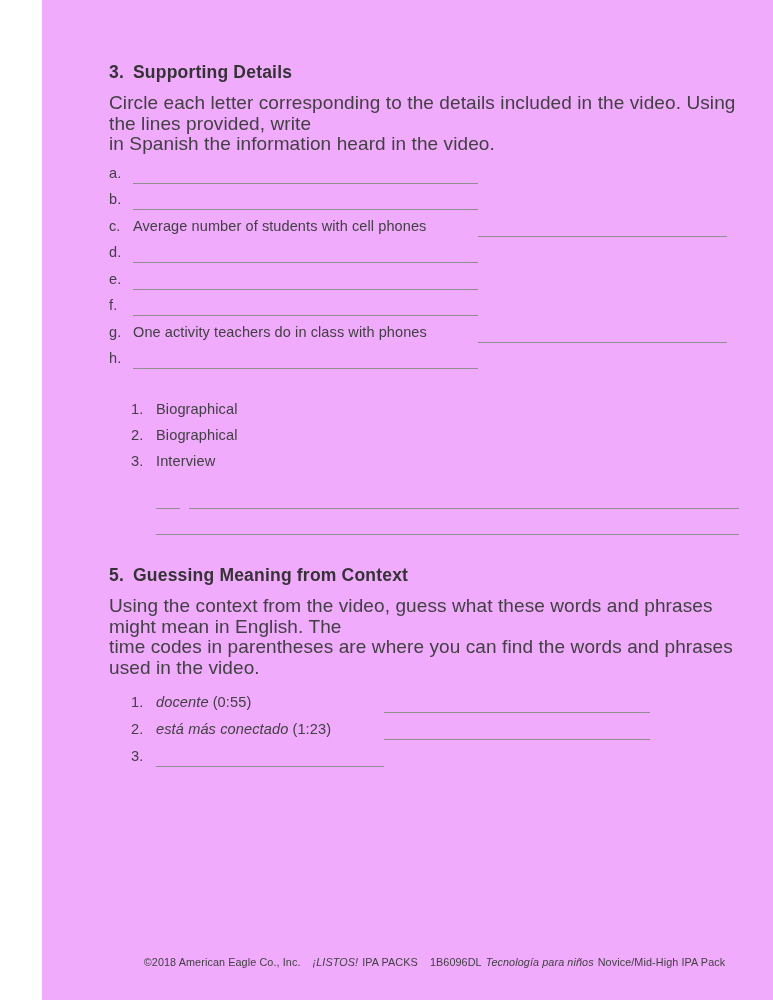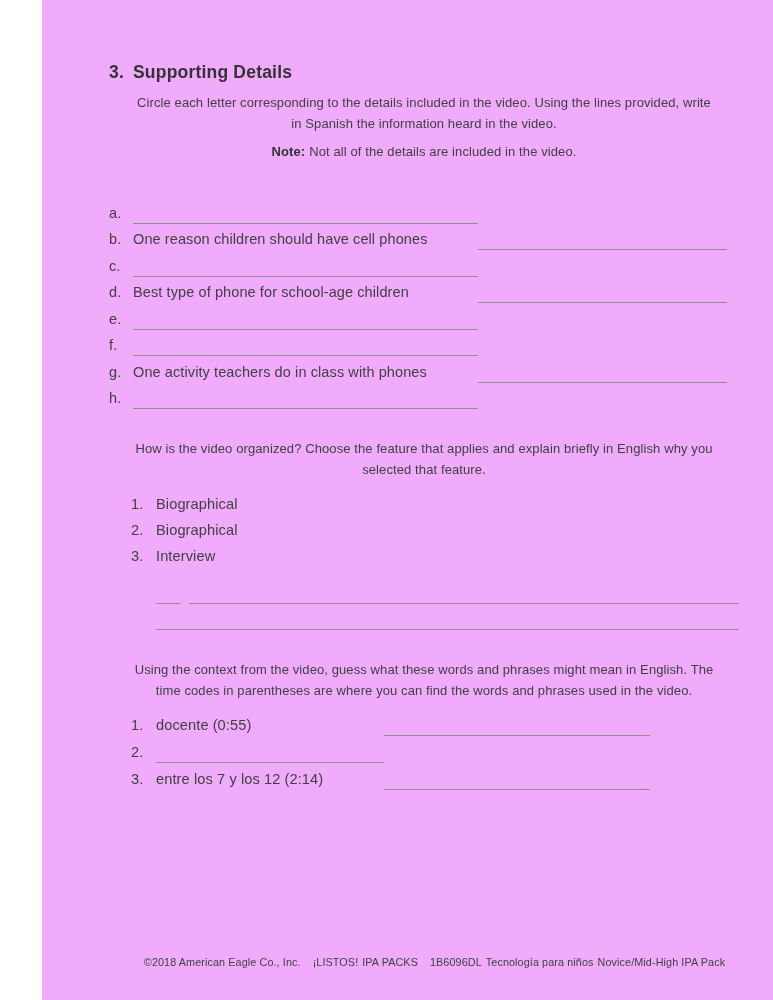--- a/index.html
+++ b/index.html
@@ -26,30 +26,29 @@
   .section-heading {
     font-size: 17.5px;
     font-weight: bold;
     color: #333333;
     margin: 0 0 10px 0;
     letter-spacing: 0.2px;
   }
   .sec-num { margin-right: 9px; }
   section + section { margin-top: 30px; }
   .body {
-    font-size: 13px;
+    font-size: 19px;
     line-height: 20.5px;
     margin: 0 0 8px 0;
     color: #414141;
     letter-spacing: 0.1px;
-    text-align: center;
   }
   .pre { white-space: pre-line; }
   .bold { font-weight: bold; }
-  .italic { }
+  .italic { font-style: italic; }
   .note { margin-bottom: 40px; }
   .note .bold { margin-right: 4px; color: #333333; }
 
   
   .details-list { width: 618px; }
   .detail-row {
     display: grid;
     grid-template-columns: 24px 345px 1fr;
     margin-bottom: 5.5px;
     font-size: 14.5px;
@@ -120,41 +119,37 @@
 <body>
 
 <div class="page">
 
   <section>
     <h2 class="section-heading">
       <span class="sec-num">3.</span><span>Supporting Details</span>
     </h2>
     <p class="body pre">Circle each letter corresponding to the details included in the video. Using the lines provided, write
 in Spanish the information heard in the video.</p>
-    <p class="body note">
-      <span class="bold">Note:</span><span>Not all of the details are included in the video.</span>
-    </p>
 
     <div class="details-list">
       <div class="detail-row">
         <span>a.</span>
         <span class="answer-line"></span>
       </div>
       <div class="detail-row">
         <span>b.</span>
-        <span class="pre">One reason children should have cell phones</span>
         <span class="answer-line"></span>
       </div>
       <div class="detail-row">
         <span>c.</span>
+        <span class="pre">Average number of students with cell phones</span>
         <span class="answer-line"></span>
       </div>
       <div class="detail-row">
         <span>d.</span>
-        <span class="pre">Best type of phone for school-age children</span>
         <span class="answer-line"></span>
       </div>
       <div class="detail-row">
         <span>e.</span>
         <span class="answer-line"></span>
       </div>
       <div class="detail-row">
         <span>f.</span>
         <span class="answer-line"></span>
       </div>
@@ -164,22 +159,20 @@
         <span class="answer-line"></span>
       </div>
       <div class="detail-row">
         <span>h.</span>
         <span class="answer-line"></span>
       </div>
     </div>
   </section>
 
   <section>
-    <p class="body pre">How is the video organized? Choose the feature that applies and explain briefly in English why you
-selected that feature.</p>
 
     <div class="sub-options">
       <div class="option-row">
         <span>1.</span>
         <span>Biographical</span>
       </div>
       <div class="option-row">
         <span>2.</span>
         <span>Biographical</span>
       </div>
@@ -192,40 +185,43 @@
     <div class="s4-lines">
       <div class="s4-row1">
         <span class="short-line"></span>
         <span class="long-line"></span>
       </div>
       <div class="s4-row2"></div>
     </div>
   </section>
 
   <section>
+    <h2 class="section-heading">
+      <span class="sec-num">5.</span><span>Guessing Meaning from Context</span>
+    </h2>
     <p class="body pre">Using the context from the video, guess what these words and phrases might mean in English. The
 time codes in parentheses are where you can find the words and phrases used in the video.</p>
 
     <div class="vocab-list">
       <div class="vocab-row">
         <span>1.</span>
         <span class="phrase-cell">
           <span class="italic">docente</span><span>(0:55)</span>
         </span>
         <span class="answer-line"></span>
       </div>
       <div class="vocab-row">
         <span>2.</span>
+        <span class="phrase-cell">
+          <span class="italic">está más conectado</span><span>(1:23)</span>
+        </span>
         <span class="answer-line"></span>
       </div>
       <div class="vocab-row">
         <span>3.</span>
-        <span class="phrase-cell">
-          <span class="italic">entre los 7 y los 12</span><span>(2:14)</span>
-        </span>
         <span class="answer-line"></span>
       </div>
     </div>
   </section>
 
   <div class="footer">
     <span class="f-gap-lg">©2018 American Eagle Co., Inc.</span><span class="italic f-gap-sm">¡LISTOS!</span><span class="f-gap-lg">IPA PACKS</span><span class="f-gap-sm">1B6096DL</span><span class="italic f-gap-sm">Tecnología para niños</span><span>Novice/Mid-High IPA Pack</span>
   </div>
 
 </div>

